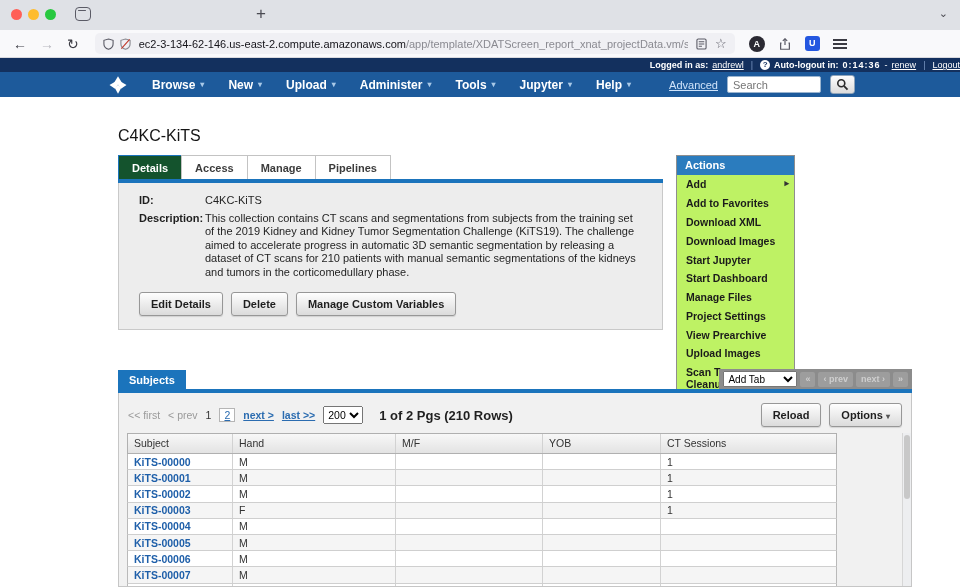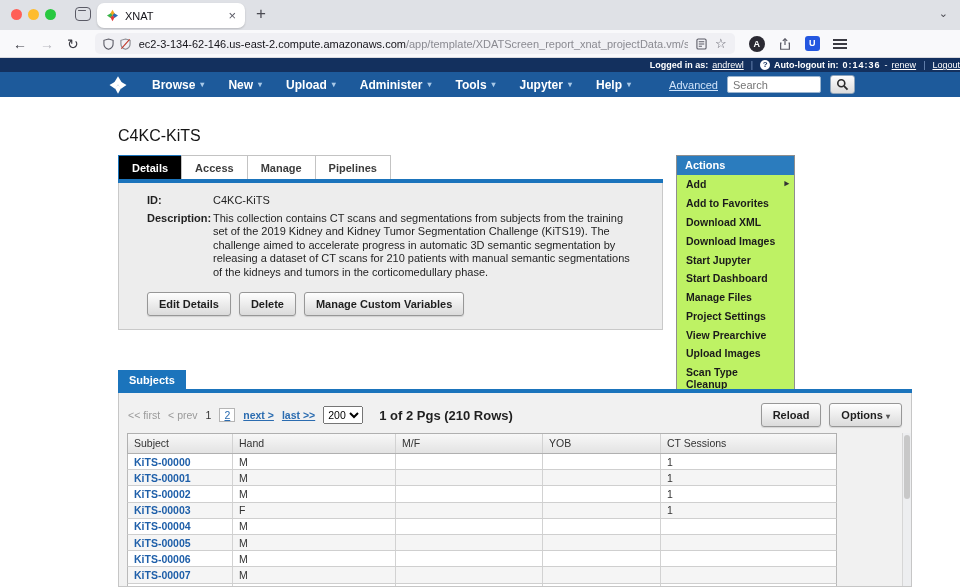--- a/index.html
+++ b/index.html
@@ -45,23 +45,23 @@
   .advanced { color:#cfe3fa; font-size:11px; text-decoration:underline; }
   .searchbox { width:94px; height:17px; border:1px solid #9ab4cf; border-radius:2px; font-size:11px; padding:1px 5px; color:#333; font-family:"Liberation Sans", sans-serif; }
   .searchbtn { width:25px; height:19px; background:linear-gradient(#fdfdfd,#dcdcdc); border:1px solid #8fa4ba; border-radius:3px; display:flex; align-items:center; justify-content:center; }
 
   
   .page-title { position:absolute; left:118px; top:127px; font-size:16px; color:#141414; }
 
   .tabgroup { position:absolute; left:118px; top:155px; width:545px; }
   .tabrow { display:flex; }
   .ptab { font-size:11px; font-weight:bold; color:#3c3c3c; background:#fff; border:1px solid #c3c3c3; border-bottom:none; padding:6px 13px 5px; margin-right:-1px; }
-  .ptab.active { background:#000000; border-color:#1b74bc; color:#fff; }
+  .ptab.active { background:#14532d; border-color:#1b74bc; color:#fff; }
   .bluebar { height:4px; background:#1b74bc; }
-  .dpanel { background:#ededed; border:1px solid #c9c9c9; border-top:none; padding:11px 28px 13px; }
+  .dpanel { background:#ededed; border:1px solid #c9c9c9; border-top:none; padding:11px 20px 13px; }
   .drow { display:flex; margin-bottom:4px; }
   .dlabel { flex:0 0 66px; font-size:11px; font-weight:bold; color:#1f1f1f; }
   .dvalue { font-size:11px; color:#1f1f1f; line-height:13.5px; }
   .btnrow { margin-top:13px; display:flex; gap:8px; }
   .gbtn { font-family:"Liberation Sans", sans-serif; font-size:11px; font-weight:bold; color:#1f1f1f; background:linear-gradient(#fefefe,#dbdbdb); border:1px solid #979797; border-radius:3px; padding:5px 11px; box-shadow:0 1px 1px rgba(0,0,0,.12); }
 
   .actions { position:absolute; left:676px; top:155px; width:119px; background:#fff; border:1px solid #8e8e8e; }
   .actions-hdr { background:#2b7cbe; color:#fff; font-size:11px; font-weight:bold; padding:3px 8px 4px; }
   .action-item { position:relative; font-size:10.5px; font-weight:bold; color:#1b1b1b; padding:3.4px 14px 3.4px 9px; background:#bef264; }
   .action-item .arr { position:absolute; right:5px; top:3px; font-size:9px; color:#333; }
@@ -97,30 +97,20 @@
   .sbar .thumb { position:absolute; left:1px; right:1px; top:2px; height:64px; background:#c8c8c8; border-radius:4px; }
 </style>
 </head>
 <body>
 
 <div class="chrome-tabs">
   <span class="traffic t-red"></span>
   <span class="traffic t-yellow"></span>
   <span class="traffic t-green"></span>
   <span class="fview"></span>
-  <div class="tab">
-    <svg width="13" height="13" viewBox="0 0 16 16">
-      <polygon points="8,1 11,6 8,8.2 5,6" fill="#f6a81c"></polygon>
-      <polygon points="1.2,8 6,5.2 8,8 5.6,11" fill="#3bb54a"></polygon>
-      <polygon points="14.8,8 10,5.2 8,8 10.4,11" fill="#2e6db4"></polygon>
-      <polygon points="8,15 5.4,10.2 8,8 10.6,10.2" fill="#e23c39"></polygon>
-    </svg>
-    <span class="tab-title">XNAT</span>
-    <span class="tab-close">×</span>
-  </div>
   <span class="newtab">+</span>
   <span class="alltabs">⌄</span>
 </div>
 
 <div class="chrome-url">
   <span class="navbtn">←</span>
   <span class="navbtn disabled">→</span>
   <span class="navbtn">↻</span>
   <div class="urlpill">
     <svg width="11" height="12" viewBox="0 0 12 13">
@@ -287,20 +277,31 @@
       <div class="action-item">
     <span>Scan Type Cleanup</span>
     
   </div>
     </div>
 </div>
 
 <div class="subjects">
   <div class="s-tabbar">
     <span class="s-tab">Subjects</span>
+    <span class="s-right">
+      <select class="addtab">
+        <option>Add Tab</option>
+      </select>
+      <span style="display:flex;gap:3px">
+          <button class="pgbtn">«</button>
+          <button class="pgbtn">‹ prev</button>
+          <button class="pgbtn">next ›</button>
+          <button class="pgbtn">»</button>
+        </span>
+    </span>
   </div>
   <div class="s-bluebar"></div>
   <div class="s-container">
     <div class="pagerow">
       <span class="pg-dis">&lt;&lt; first</span>
       <span class="pg-dis">&lt; prev</span>
       <span class="pg-cur">1</span>
       <span class="pg-box">2</span>
       <span class="pg-link">next &gt;</span>
       <span class="pg-link">last &gt;&gt;</span>

